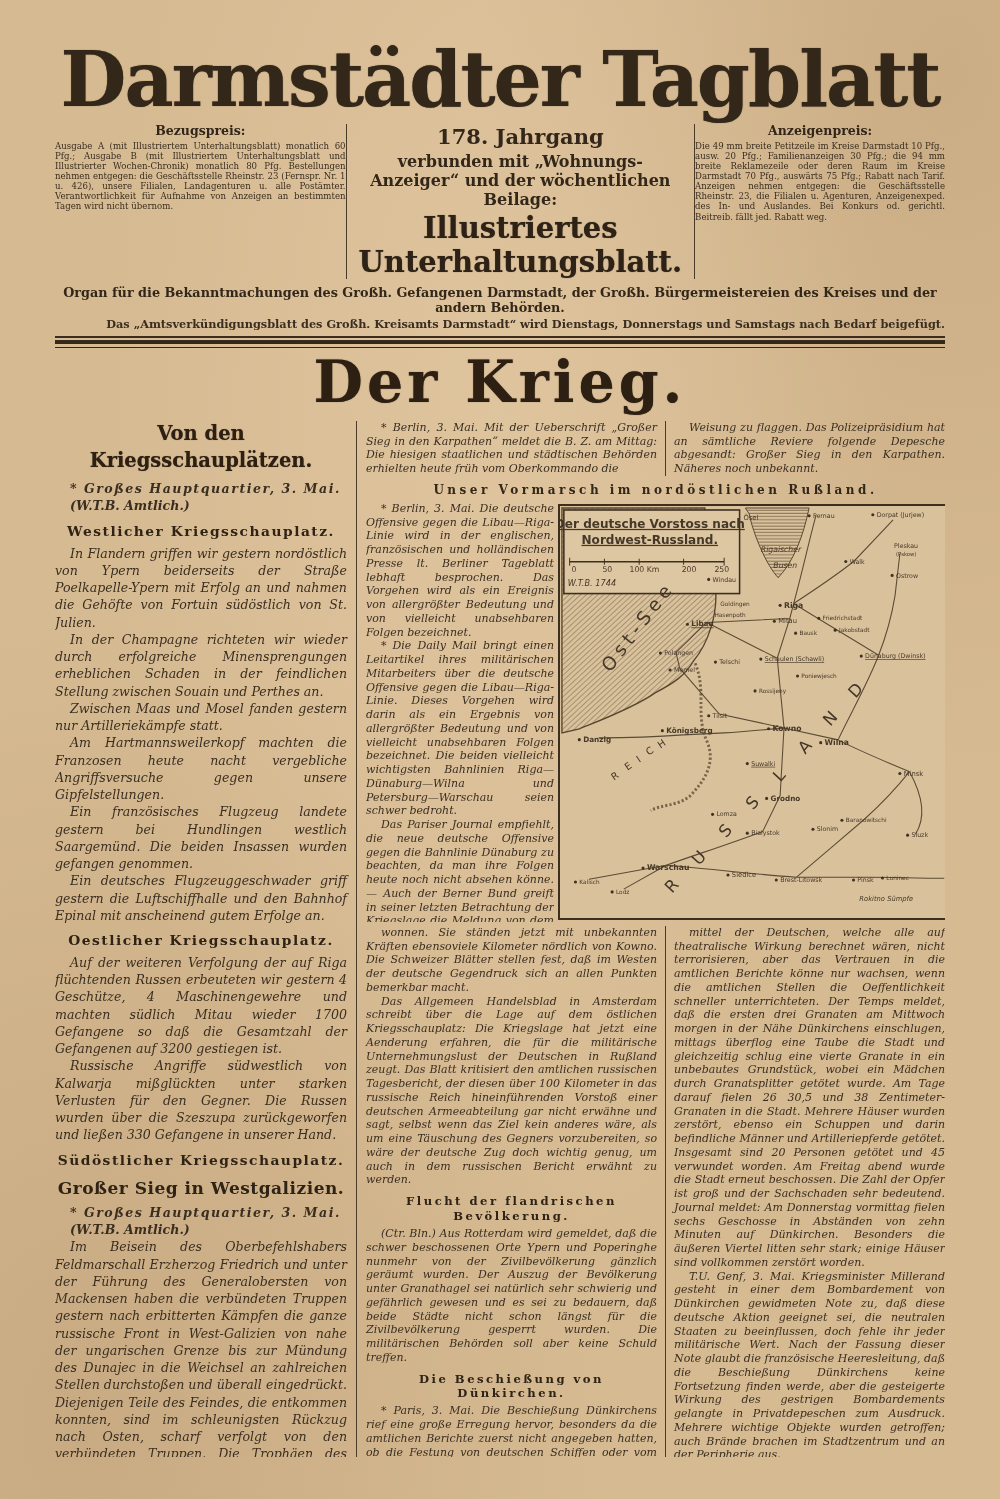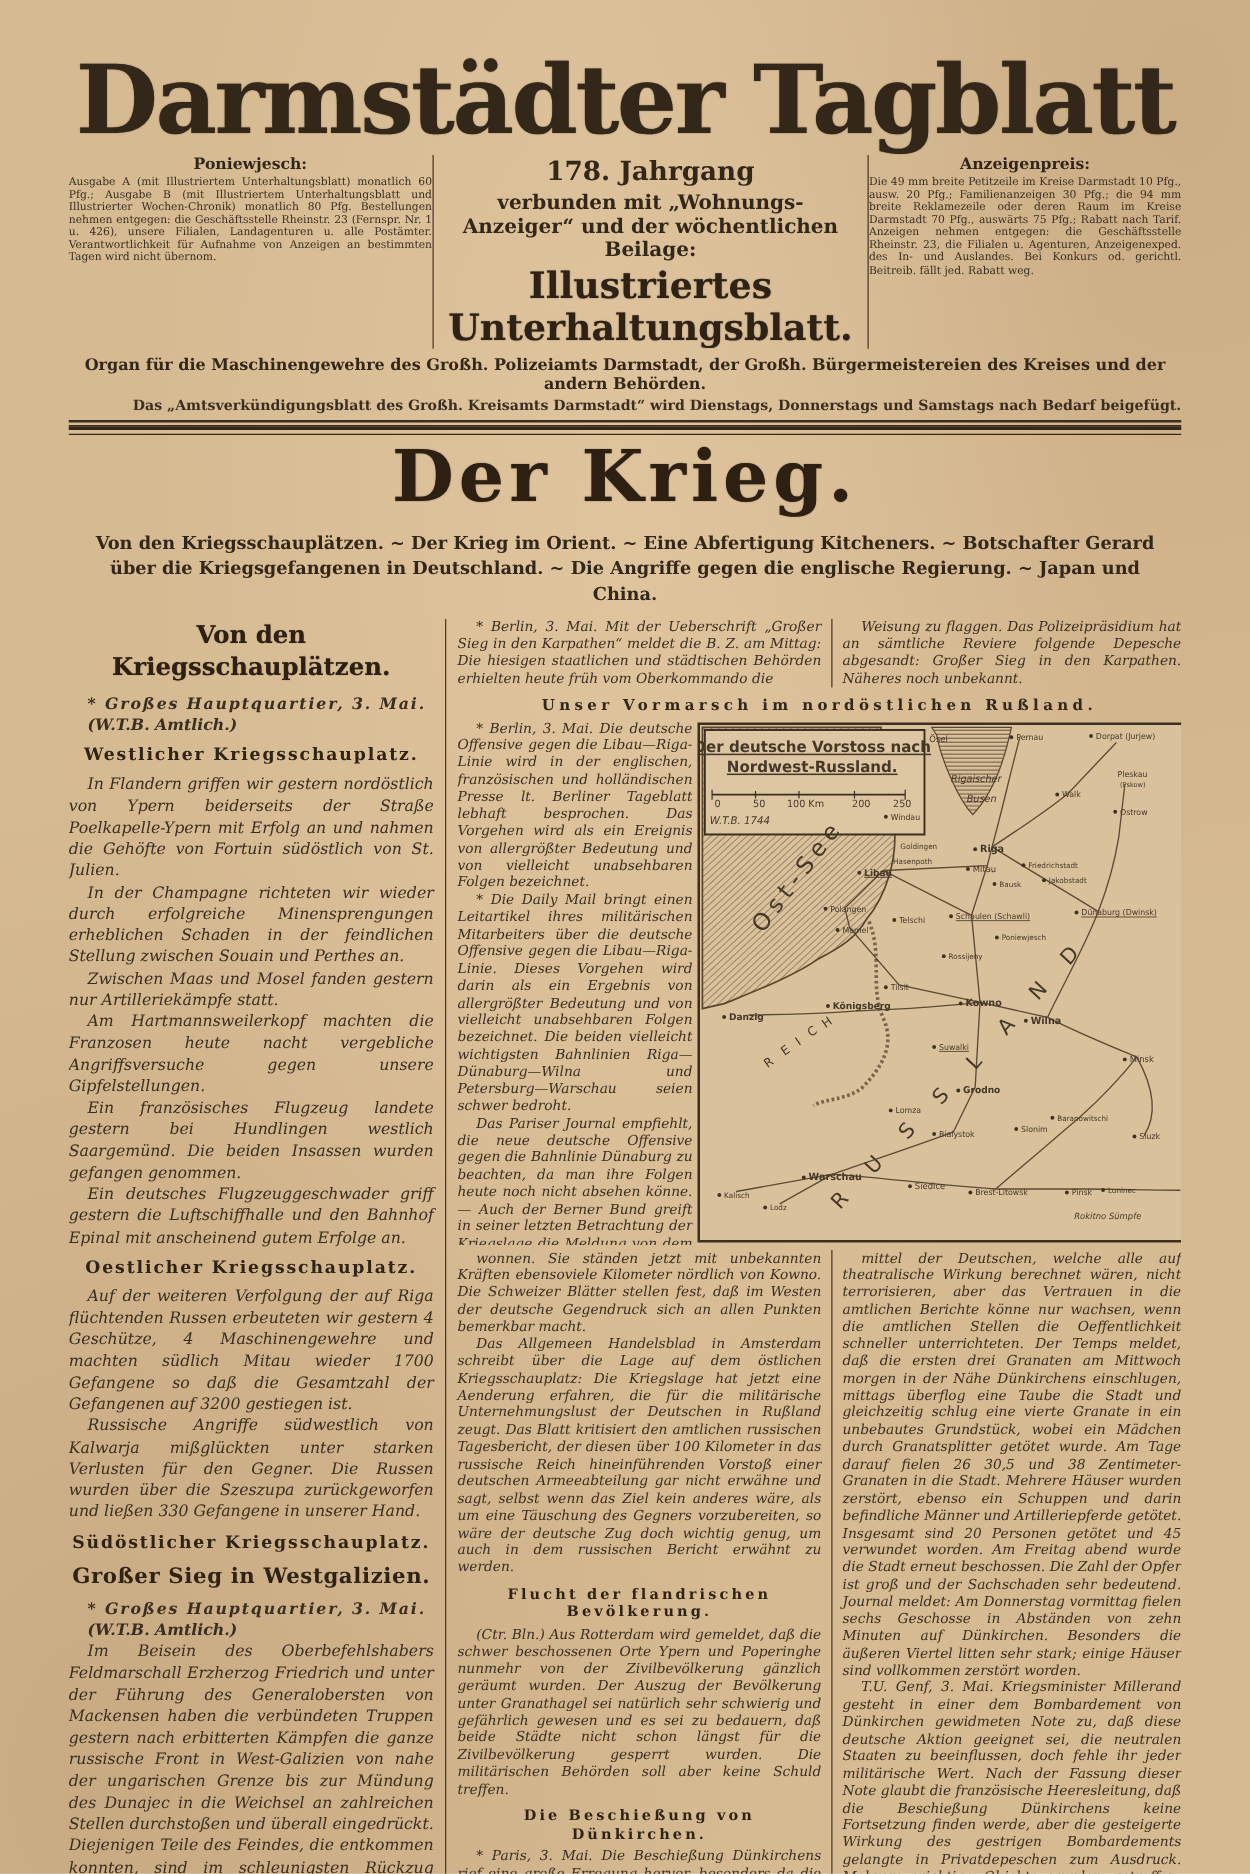--- a/index.html
+++ b/index.html
@@ -71,42 +71,41 @@
 </head>
 <body>
 
 <div class="page">
   <div class="inner">
 
     <div class="masthead">Darmstädter Tagblatt</div>
 
     <div class="head-row">
       <div class="price-box">
-        <div class="price-title">Poniewjesch:</div>
+        <div class="price-title">Bezugspreis:</div>
         <div>Ausgabe A (mit Illustriertem Unterhaltungsblatt) monatlich 60 Pfg.; Ausgabe B (mit Illustriertem Unterhaltungsblatt und Illustrierter Wochen-Chronik) monatlich 80 Pfg. Bestellungen nehmen entgegen: die Geschäftsstelle Rheinstr. 23 (Fernspr. Nr. 1 u. 426), unsere Filialen, Landagenturen u. alle Postämter. Verantwortlichkeit für Aufnahme von Anzeigen an bestimmten Tagen wird nicht übernom.</div>
       </div>
       <div class="head-center">
         <div class="jahrgang">178. Jahrgang</div>
         <div class="verbunden">verbunden mit „Wohnungs-Anzeiger“ und der wöchentlichen Beilage:</div>
         <div class="beilage">Illustriertes Unterhaltungsblatt.</div>
       </div>
       <div class="price-box right">
         <div class="price-title">Anzeigenpreis:</div>
         <div>Die 49 mm breite Petitzeile im Kreise Darmstadt 10 Pfg., ausw. 20 Pfg.; Familienanzeigen 30 Pfg.; die 94 mm breite Reklamezeile oder deren Raum im Kreise Darmstadt 70 Pfg., auswärts 75 Pfg.; Rabatt nach Tarif. Anzeigen nehmen entgegen: die Geschäftsstelle Rheinstr. 23, die Filialen u. Agenturen, Anzeigenexped. des In- und Auslandes. Bei Konkurs od. gerichtl. Beitreib. fällt jed. Rabatt weg.</div>
       </div>
     </div>
 
-    <div class="organ1">Organ für die Maschinengewehre des Großh. Polizeiamts Darmstadt, der Großh. Bürgermeistereien des Kreises und der andern Behörden.</div>
+    <div class="organ1">Organ für die Bekanntmachungen des Großh. Gefangenen Darmstadt, der Großh. Bürgermeistereien des Kreises und der andern Behörden.</div>
     <div class="organ2">Das „Amtsverkündigungsblatt des Großh. Kreisamts Darmstadt“ wird Dienstags, Donnerstags und Samstags nach Bedarf beigefügt.</div>
 
     <div class="dblrule"></div>
     <div class="thickrule"></div>
 
     <div class="krieg">Der Krieg.</div>
-    <div class="subhead">Von den Kriegsschauplätzen. ~ Der Krieg im Orient. ~ Eine Abfertigung Kitcheners. ~ Botschafter Gerard über die Kriegsgefangenen in Deutschland. ~ Die Angriffe gegen die englische Regierung. ~ Japan und China.</div>
 
     <div class="cols">
 
       <div class="col1">
         <div class="col-heading">Von den Kriegsschauplätzen.</div>
         <p class="dateline">* Großes Hauptquartier, 3. Mai.</p>
         <p class="amtlich">(W.T.B. Amtlich.)</p>
         <div class="sub-heading">Westlicher Kriegsschauplatz.</div>
         <p>In Flandern griffen wir gestern nordöstlich von Ypern beiderseits der Straße Poelkapelle-Ypern mit Erfolg an und nahmen die Gehöfte von Fortuin südöstlich von St. Julien.</p>
         <p>In der Champagne richteten wir wieder durch erfolgreiche Minensprengungen erheblichen Schaden in der feindlichen Stellung zwischen Souain und Perthes an.</p>

